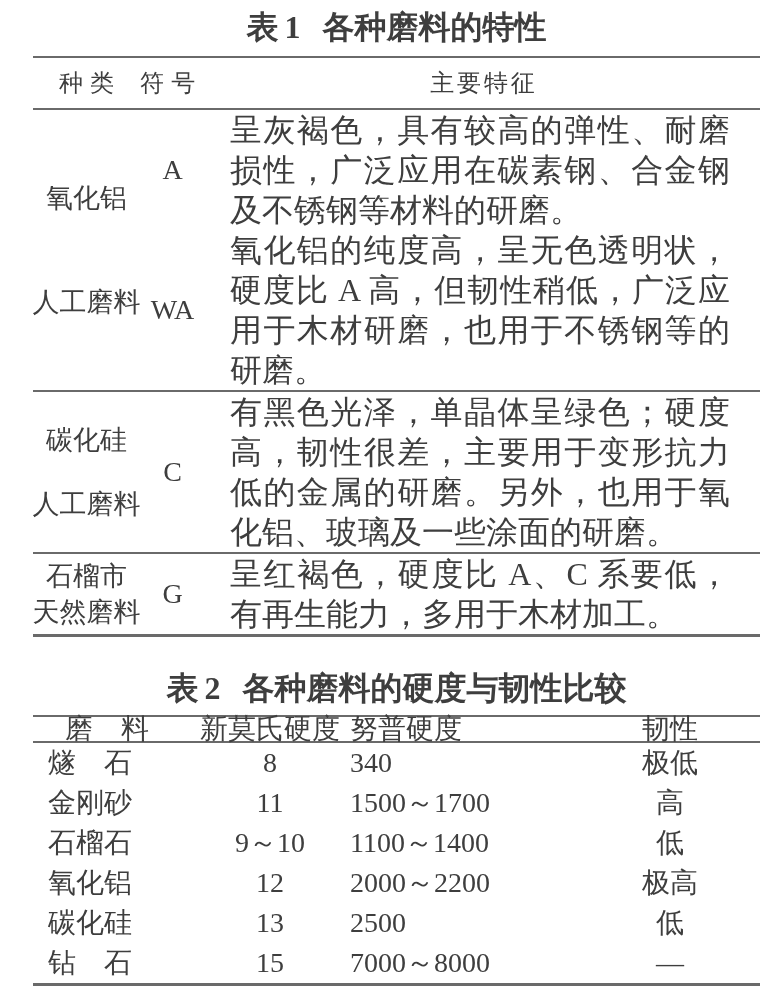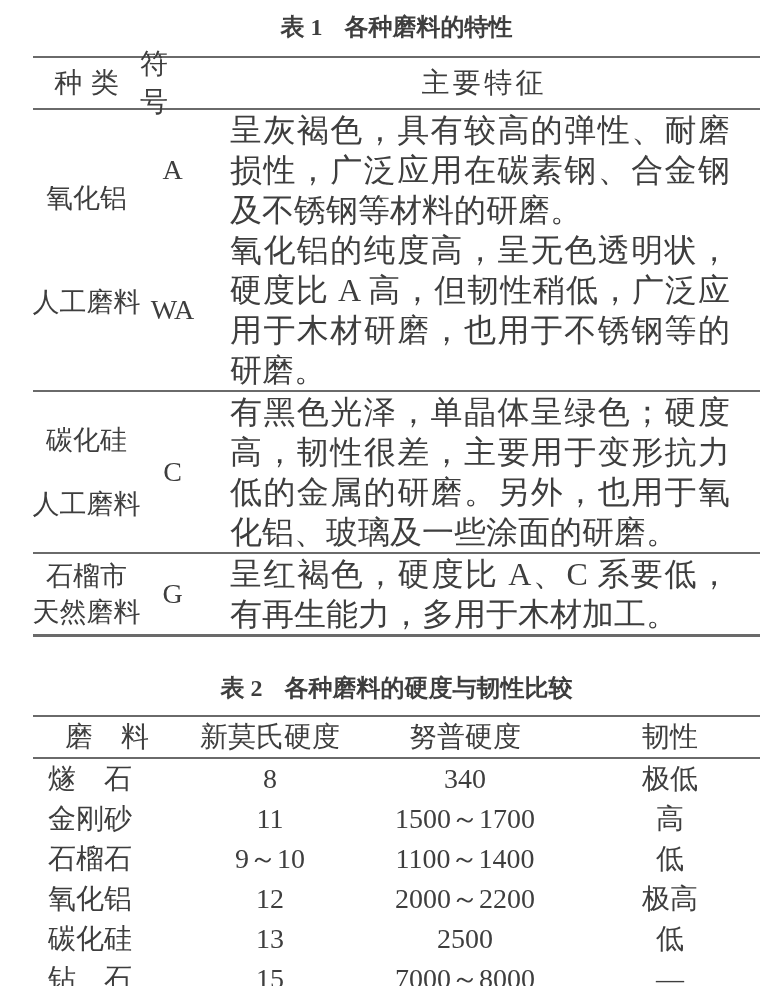--- a/index.html
+++ b/index.html
@@ -14,41 +14,41 @@
     background: var(--bg);
     color: var(--text);
     font-family: "Liberation Serif", "DejaVu Serif", serif;
     overflow: hidden;
   }
   .page { padding: 6px 10px 0 33px; width: 770px; }
 
   
   .t-title {
     text-align: center;
-    font-size: 24px;
+    font-size: 32px;
     line-height: 42px;
     margin: 0 0 8px 0;
     white-space: nowrap;
   }
   .t-title .num { font-weight: bold; margin-left: 6px; }
   .t-title .ttl { margin-left: 22px; }
   .t-title2 { margin-top: 30px; margin-bottom: 6px; }
 
   
   .t1 {
     border-top: 2px solid var(--rule);
     border-bottom: 3px solid var(--rule);
     width: 727px;
   }
   .t1-head {
     display: flex;
     height: 52px;
     align-items: center;
     border-bottom: 2px solid var(--rule);
-    font-size: 28px;
+    font-size: 24px;
   }
   .t1-h-kind   { width: 107px; text-align: center; }
   .t1-h-symbol { width: 65px;  text-align: left; }
   .t1-h-feature{ flex: 1;      text-align: center; }
   .ls { letter-spacing: .30em; margin-right: -.30em; }
   .ls2 { letter-spacing: .12em; margin-right: -.12em; }
 
   .t1-group { display: flex; }
   .t1-group + .t1-group { border-top: 2px solid var(--rule); }
   .t1-kind {
@@ -81,25 +81,25 @@
   }
 
   
   .t2 {
     width: 727px;
     border-top: 2px solid var(--rule);
     border-bottom: 3px solid var(--rule);
     font-size: 28px;
   }
   .t2-row { display: flex; height: 40px; align-items: center; }
-  .t2-head { height: 42px; border-bottom: 2px solid var(--rule); }
+  .t2-head { height: 26px; border-bottom: 2px solid var(--rule); }
   .t2 .c0 { width: 157px; text-align: left; padding-left: 15px; white-space: nowrap; }
   .t2-head .c0 { padding-left: 32px; }
   .t2 .c1 { width: 160px; text-align: center; }
-  .t2 .c2 { width: 230px; text-align: center; }
+  .t2 .c2 { width: 230px; }
   .t2 .c3 { width: 180px; text-align: center; }
 </style>
 </head>
 <body>
 
 <div class="page">
 
   <h2 class="t-title"><span>表</span><span class="num">1</span><span class="ttl">各种磨料的特性</span></h2>
 
   <section class="t1">

